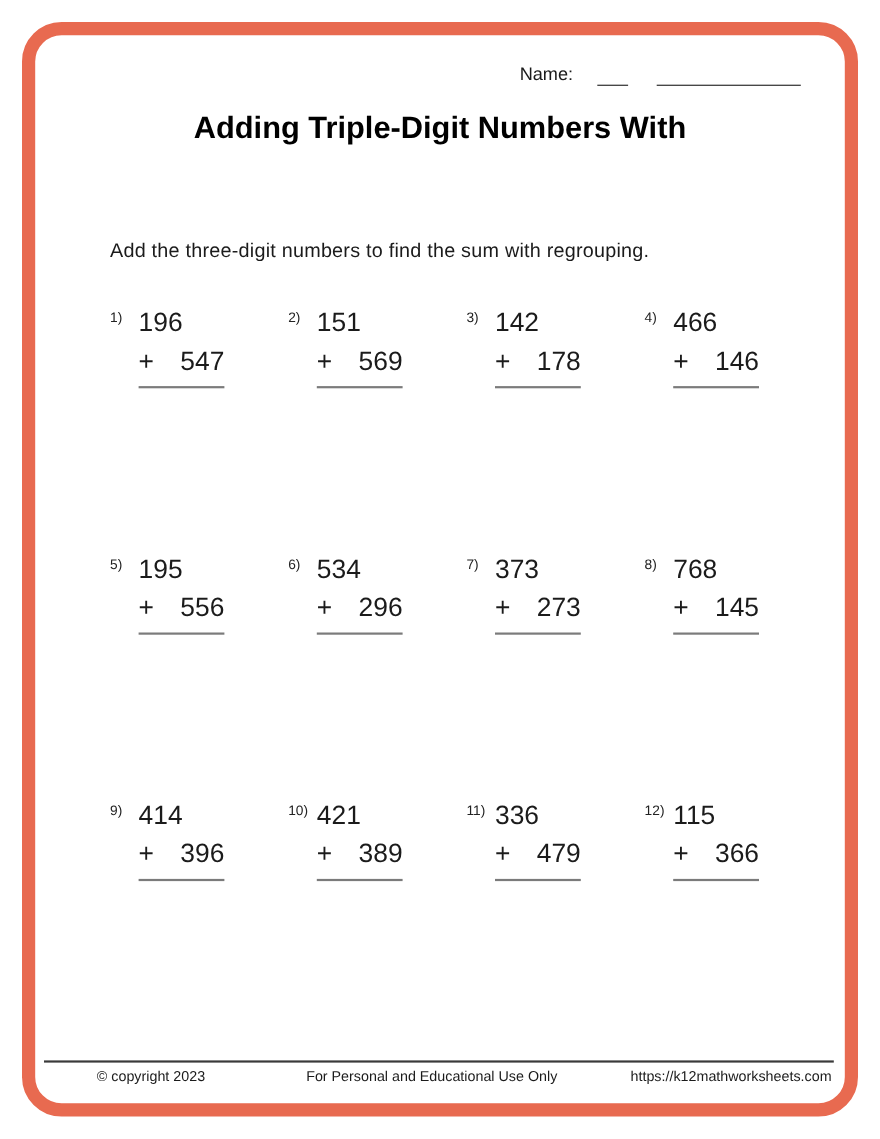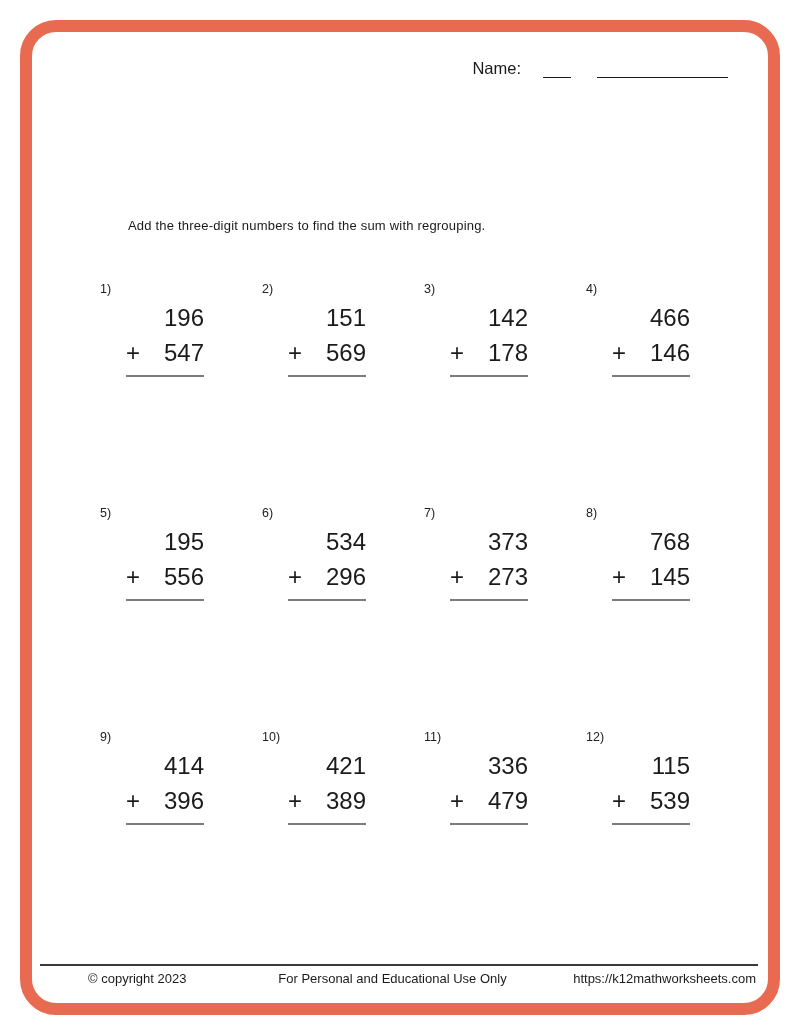--- a/index.html
+++ b/index.html
@@ -33,39 +33,38 @@
   .name-line.long{width:131px;}
   
   .title{
     position:absolute;top:96px;left:0;right:0;
     text-align:center;font-weight:700;font-size:28px;line-height:40px;
     color:#000;
   }
   
   .instructions{
     position:absolute;top:218px;left:100px;
-    font-size:13px;letter-spacing:.2px;margin-left:28px;
+    font-size:18px;letter-spacing:.2px;
   }
   
   .problems{
     position:absolute;left:100px;top:276px;
     display:grid;
     grid-template-columns:repeat(4,162px);
     grid-auto-rows:224px;
   }
   .problem{display:flex;align-items:flex-start;}
   .pnum{
     flex:none;width:26px;padding-top:6px;
     font-size:12.5px;color:#222;
   }
   .work{width:78px;}
   .addend-top{
-    font-size:24px;line-height:35px;text-align:right;
+    font-size:24px;line-height:35px;text-align:left;
     font-weight:400;
-    margin-top:24px;
   }
   .addend-row{
     display:flex;justify-content:space-between;align-items:baseline;
     font-size:24px;line-height:35px;
   }
   .answer-line{
     height:0;border-top:2.2px solid var(--answer-line);margin-top:5px;
   }
   
   .footer-divider{
@@ -81,20 +80,21 @@
 
 <div class="page-border"></div>
 
 <div class="name-field">
   <span class="name-label">Name:</span>
   <span class="name-line short"></span>
   <span class="name-line long"></span>
 </div>
 
 <div class="title">
+  <div>Adding Triple-Digit Numbers With</div>
 </div>
 
 <div class="instructions">Add the three-digit numbers to find the sum with regrouping.</div>
 
 <div class="problems">
 
   <div class="problem">
     <span class="pnum">1)</span>
     <div class="work">
       <div class="addend-top">196</div>
@@ -225,21 +225,21 @@
       <div class="answer-line"></div>
     </div>
   </div>
 
   <div class="problem">
     <span class="pnum">12)</span>
     <div class="work">
       <div class="addend-top">115</div>
       <div class="addend-row">
         <span>+</span>
-        <span>539</span>
+        <span>366</span>
       </div>
       <div class="answer-line"></div>
     </div>
   </div>
 
 </div>
 
 <div class="footer-divider"></div>
 <div class="footer-copyright">© copyright 2023</div>
 <div class="footer-usage">For Personal and Educational Use Only</div>

